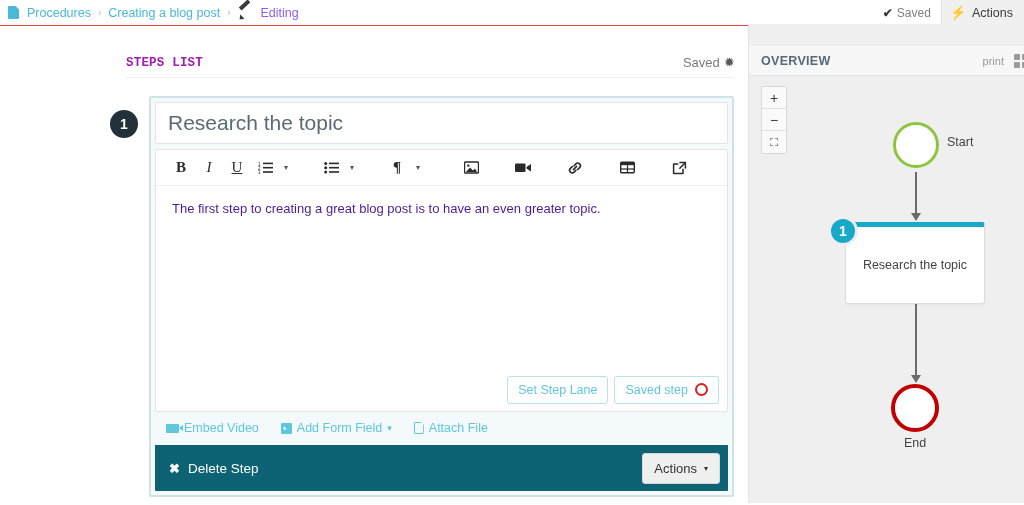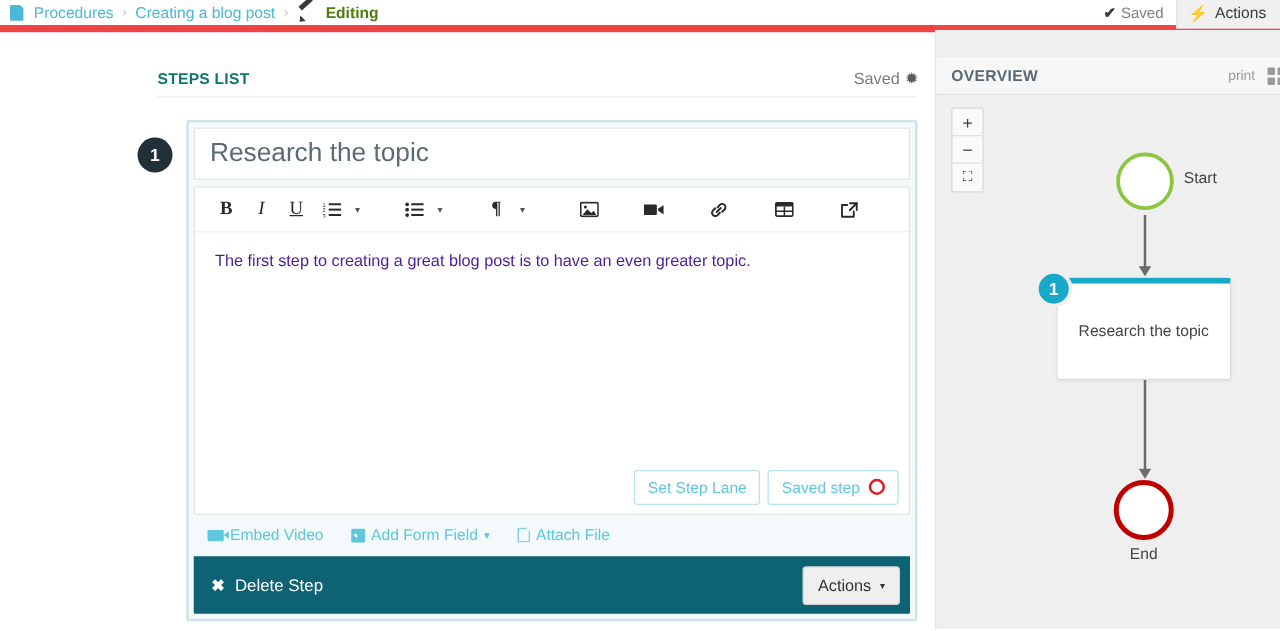--- a/index.html
+++ b/index.html
@@ -10,31 +10,31 @@
     background: #ffffff;
     font-family: "Liberation Sans", sans-serif;
     -webkit-font-smoothing: antialiased;
   }
 
   
   .topbar {
     position: absolute; top: 0; left: 0;
     width: 1024px; height: 26px;
     background: #ffffff;
-    border-bottom: 6px solid #ef4444;
+    border-bottom: 1px solid #ef4444;
     display: flex; align-items: center;
   }
   .breadcrumb {
     display: flex; align-items: center;
     padding-left: 8px; gap: 7px;
     font-size: 12.5px;
   }
   .bc-link { color: #4ab8d8; text-decoration: none; white-space: nowrap; }
   .bc-sep { color: #bdbdbd; font-size: 10px; }
-  .bc-current { color: #4d7c0f; font-weight: bold; white-space: nowrap; }
+  .bc-current { color: #8b5cf6; font-weight: normal; white-space: nowrap; }
   .doc-icon { display:inline-block; width: 11px; height: 13px; position: relative; margin-right: 1px; }
   .doc-icon::before {
     content: ""; position: absolute; inset: 0;
     background: #4ab8d8;
     clip-path: polygon(0 0, 68% 0, 100% 26%, 100% 100%, 0 100%);
     border-radius: 1px;
   }
   .pencil-icon { display:inline-block; width:14px; height:13px; position:relative; margin-right:2px; }
   .pencil-icon::before {
     content:""; position:absolute; left:2px; top:1px;
@@ -71,22 +71,23 @@
     width: 748px; height: 479px;
     background: #ffffff;
   }
   .steps-head {
     position: absolute; top: 22px; left: 126px;
     width: 608px; height: 30px;
     display: flex; align-items: center;
     border-bottom: 1px solid #eeeeee;
   }
   .steps-title {
-    font-size: 12.5px; font-weight: bold; color: #0f766e;
+    font-size: 12.5px; font-weight: bold; color: #a21caf;
     letter-spacing: 0.2px;
+    font-family: Liberation Mono, monospace;
   }
   .more-btn {
     margin-left: auto; display: flex; align-items: center; gap: 5px;
     font-size: 13px; color: #7a7a7a; cursor: pointer;
   }
   .more-btn .chev { font-size: 11px; color: #5a5a5a; font-weight: bold; }
 
   
   .step-wrap { position: absolute; top: 70px; left: 110px; }
   .step-badge {

